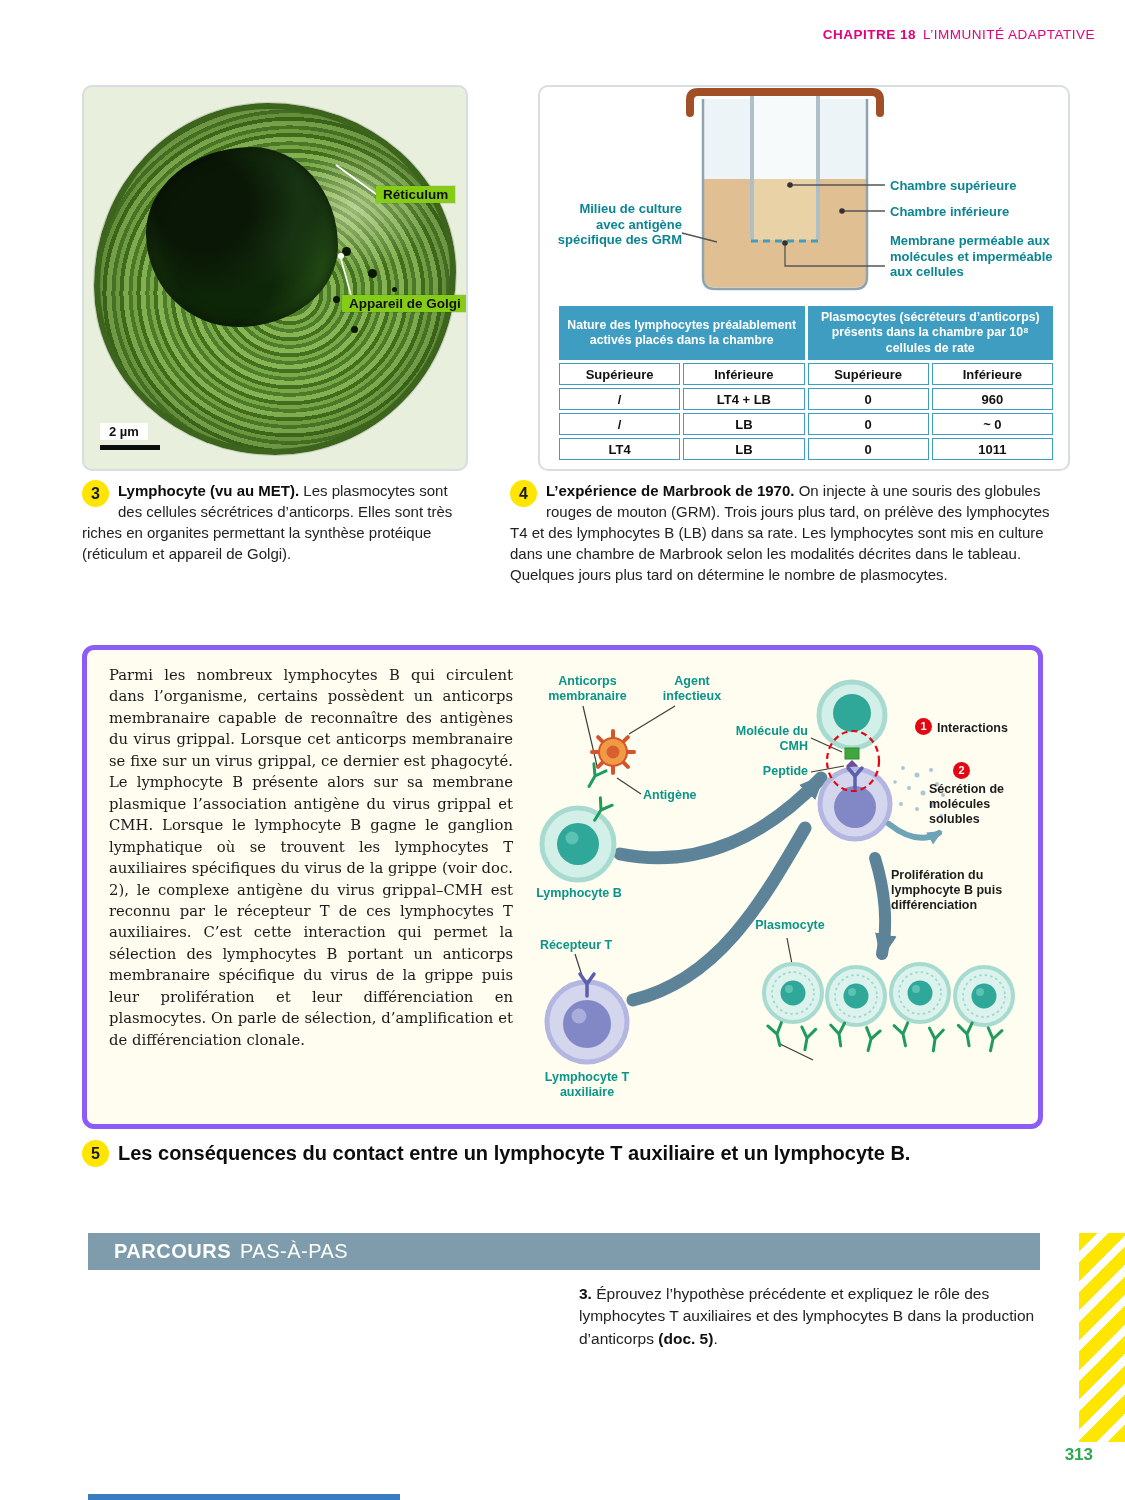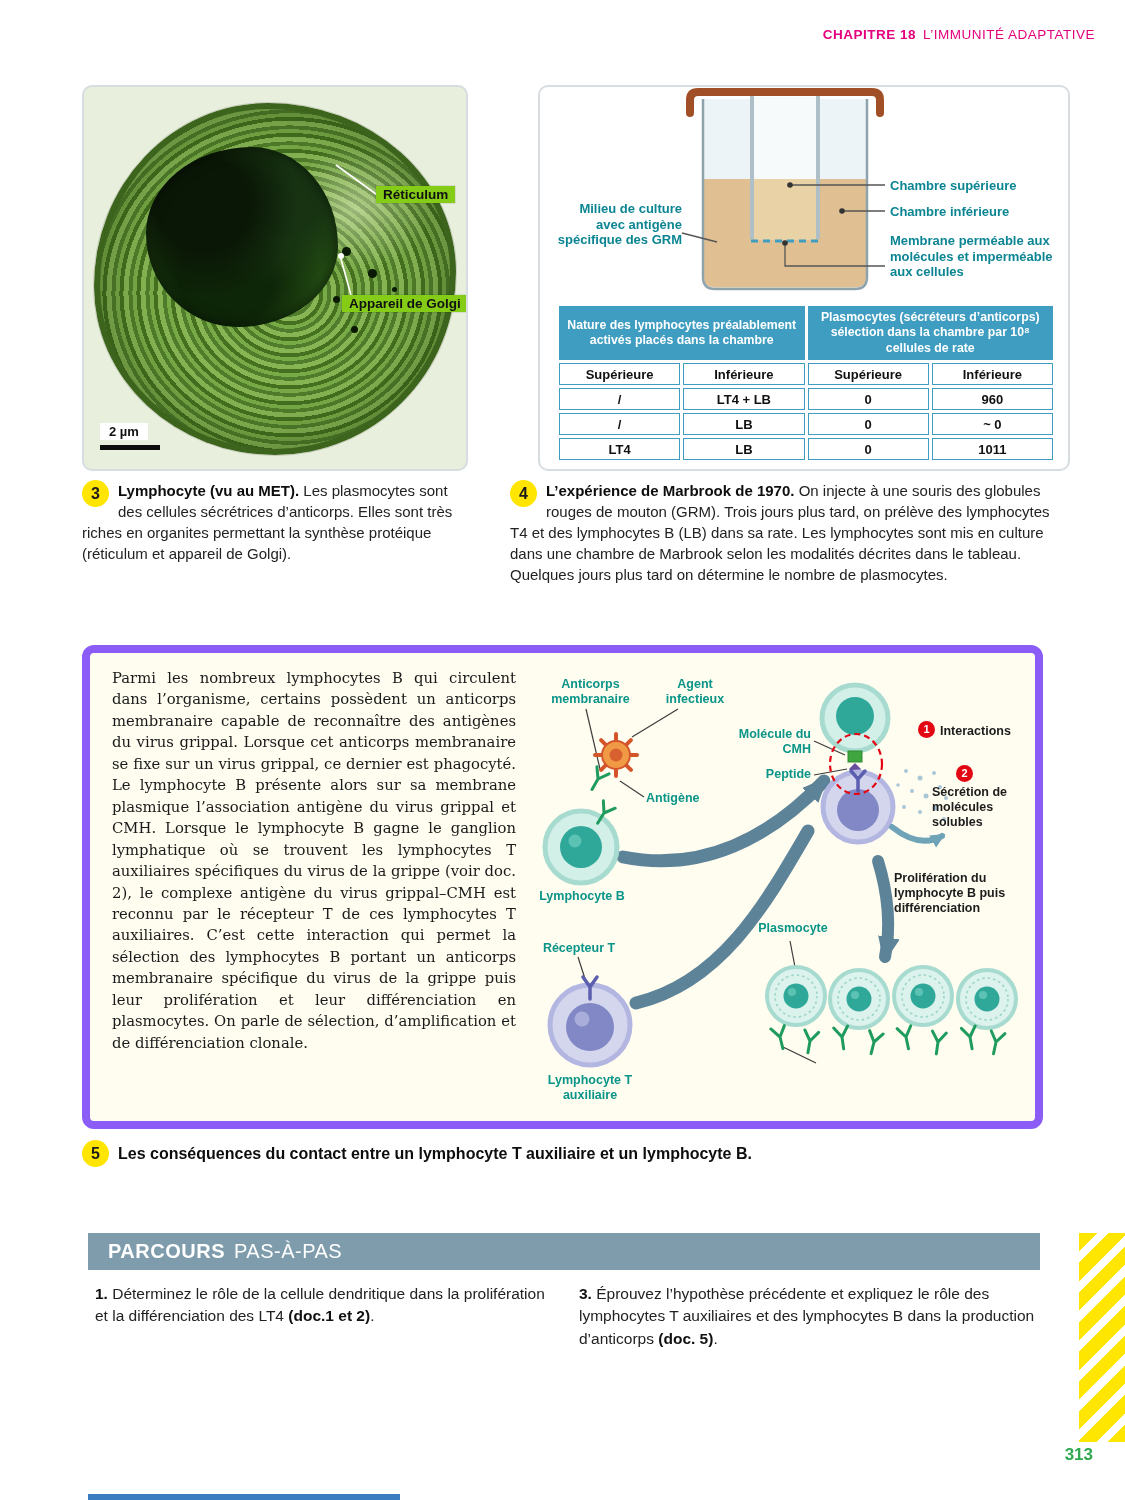--- a/index.html
+++ b/index.html
@@ -43,33 +43,33 @@
 
   
   .marb-table { position:absolute; left:16px; top:216px; width:500px; border-collapse:separate; border-spacing:3px; table-layout:fixed; }
   .marb-table th.main { background:#3e9dc0; color:#fff; font-size:12.3px; font-weight:bold; padding:4px 4px; line-height:1.25; text-align:center; }
   .marb-table th.sub, .marb-table td { border:1.6px solid #3e9dc0; font-size:13px; font-weight:bold; color:#111; padding:2.5px 2px; text-align:center; background:#fff; }
 
   
   .caption { position:absolute; font-size:15px; line-height:1.4; color:#222; }
   .badge { float:left; width:27px; height:27px; border-radius:50%; background:#ffe500; color:#1b1b1b; font-weight:bold; font-size:16px; text-align:center; line-height:27px; margin-right:9px; }
   .cap-title { font-weight:bold; color:#0d0d0d; }
-  .caption-5 .cap-title { font-size:16px; line-height:27px; }
-
-  
-  .doc5-panel { left:82px; top:645px; width:961px; height:484px; background:#fffdf0; border:8px solid #8b5cf6; border-radius:12px; }
+  .caption-5 .cap-title { font-size:20px; line-height:27px; }
+
+  
+  .doc5-panel { left:82px; top:645px; width:961px; height:484px; background:#fffdf0; border:5px solid #8b5cf6; border-radius:12px; }
   .doc5-text { position:absolute; left:22px; top:14px; width:404px; font-family:"DejaVu Serif", serif; font-size:14.8px; line-height:1.45; text-align:justify; color:#1a1a1a; }
   .d5-diagram { position:absolute; left:438px; top:12px; width:515px; height:462px; }
   .d5-svg { position:absolute; left:0; top:0; width:515px; height:462px; }
   .d5-label { position:absolute; font-size:12.5px; font-weight:bold; color:#0b9488; line-height:1.18; text-align:center; }
   .d5-label.dark { color:#1c1c1c; }
   .red-badge { position:absolute; width:17px; height:17px; border-radius:50%; background:#e30613; color:#fff; font-size:11px; font-weight:bold; text-align:center; line-height:17px; }
 
   
-  .parcours-bar { position:absolute; left:88px; top:1233px; width:952px; height:37px; background:#7e9cab; color:#fff; padding-left:20px; display:flex; align-items:center; gap:9px; }
+  .parcours-bar { position:absolute; left:88px; top:1233px; width:952px; height:37px; background:#7e9cab; color:#fff; padding-left:26px; display:flex; align-items:center; gap:9px; }
   .parcours-title { font-weight:bold; font-size:20px; letter-spacing:.5px; }
   .parcours-subtitle { font-size:20px; letter-spacing:.5px; }
   .parcours-tasks { position:absolute; left:95px; top:1283px; width:946px; display:flex; gap:24px; font-size:15.5px; line-height:1.45; color:#222; }
   .task-col { width:460px; }
   .task { margin-bottom:9px; }
   .task b { color:#111; }
 
   
   .stripes { position:absolute; right:0; top:1233px; width:46px; height:209px;
     background:repeating-linear-gradient(135deg, #ffe600 0 13px, #ffffff 13px 21px); }
@@ -135,21 +135,21 @@
     <table class="marb-table">
       <colgroup>
           <col style="width:25%">
           <col style="width:25%">
           <col style="width:25%">
           <col style="width:25%">
         </colgroup>
       <thead>
         <tr>
           <th class="main" colspan="2">Nature des lymphocytes préalablement activés placés dans la chambre</th>
-          <th class="main" colspan="2">Plasmocytes (sécréteurs d’anticorps) sélection dans la chambre par 10⁸ cellules de rate</th>
+          <th class="main" colspan="2">Plasmocytes (sécréteurs d’anticorps) présents dans la chambre par 10⁸ cellules de rate</th>
         </tr>
         <tr>
           <th class="sub">Supérieure</th>
           <th class="sub">Inférieure</th>
           <th class="sub">Supérieure</th>
           <th class="sub">Inférieure</th>
         </tr>
       </thead>
       <tbody>
         <tr>
@@ -306,25 +306,20 @@
     <span class="badge">5</span>
     <span class="cap-title">Les conséquences du contact entre un lymphocyte T auxiliaire et un lymphocyte B.</span>
   </div>
 
   <div class="parcours-bar">
     <span class="parcours-title">PARCOURS</span>
     <span class="parcours-subtitle">PAS-À-PAS</span>
   </div>
   <div class="parcours-tasks">
     <div class="task-col">
-      <p class="task">
-        <b>1.</b>
-        <span>Déterminez le rôle de la cellule dendritique dans la prolifération et la différenciation des LT4</span>
-        <b>(doc.1 et 2)</b><span>.</span>
-      </p>
     </div>
     <div class="task-col">
       <p class="task">
         <b>3.</b>
         <span>Éprouvez l’hypothèse précédente et expliquez le rôle des lymphocytes T auxiliaires et des lymphocytes B dans la production d’anticorps</span>
         <b>(doc. 5)</b><span>.</span>
       </p>
     </div>
   </div>
 

